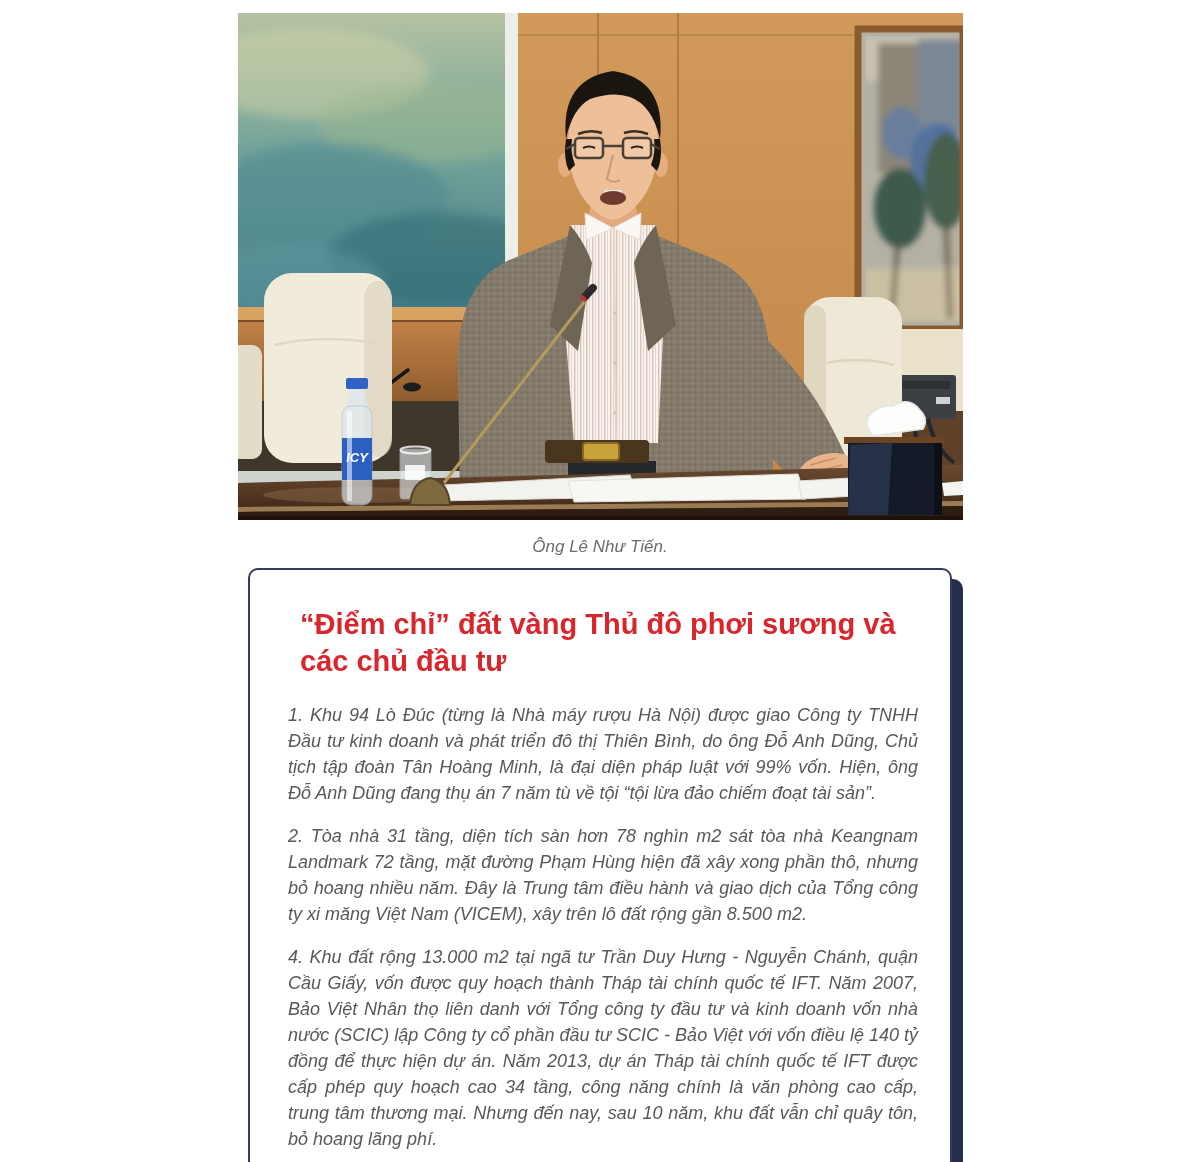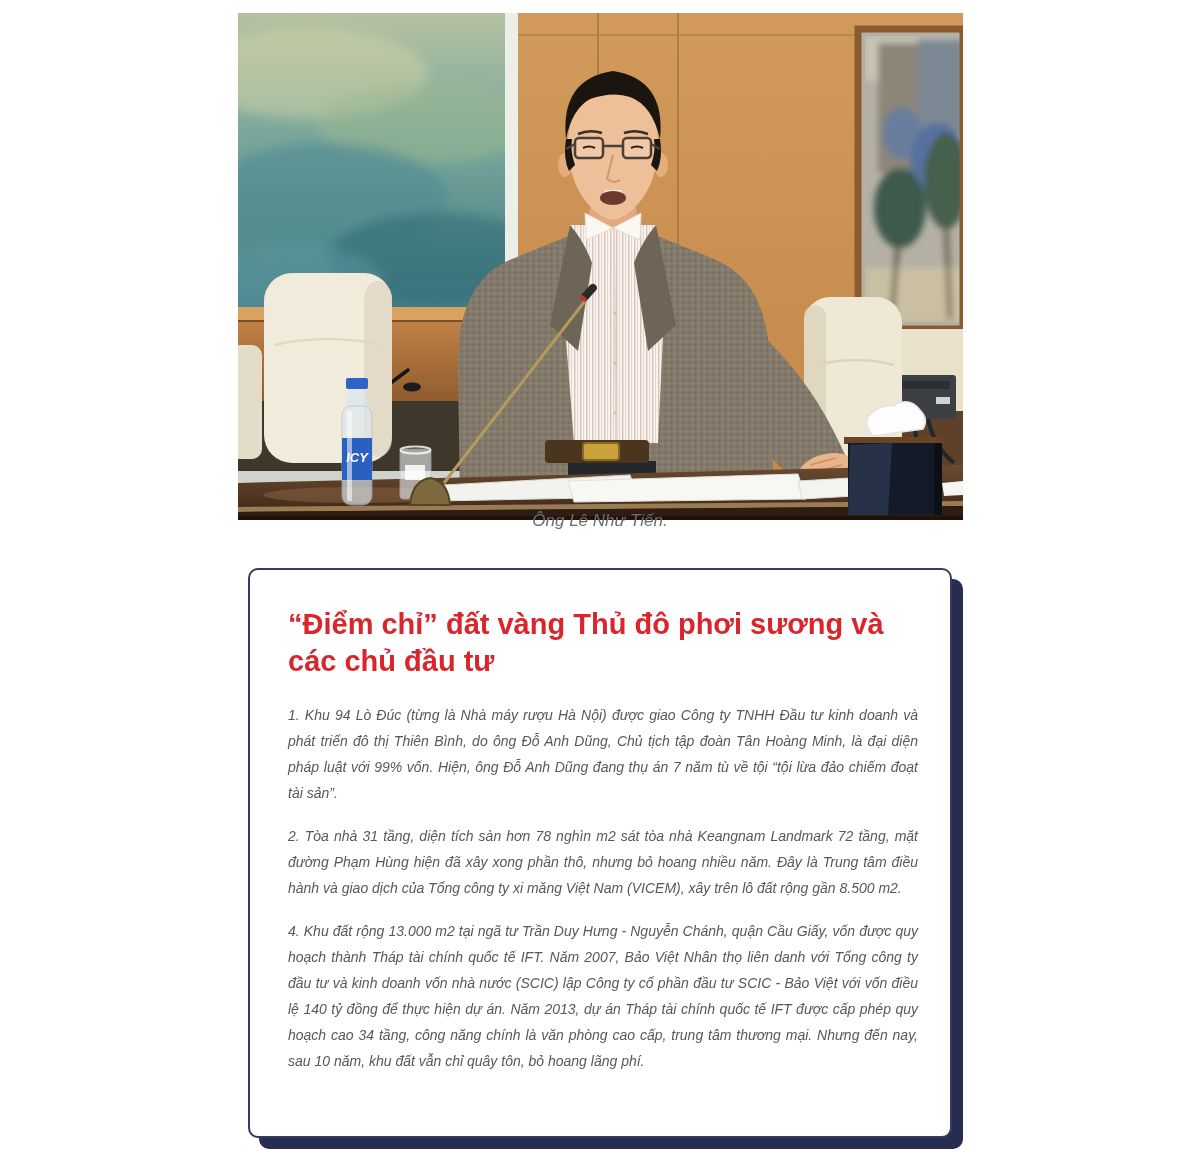--- a/index.html
+++ b/index.html
@@ -18,44 +18,44 @@
   }
   .page{position:relative;width:1200px;height:1162px;overflow:hidden;background:#fff;}
 
   .photo-wrap{
     position:absolute;left:238px;top:13px;width:725px;height:507px;
     overflow:hidden;background:#cfd3cd;
   }
   .photo-wrap svg{display:block;width:725px;height:507px;}
 
   .caption{
-    position:absolute;left:0;top:510px;width:1200px;
+    position:absolute;left:0;top:536px;width:1200px;
     text-align:center;font-style:italic;font-size:17px;line-height:22px;
     color:var(--caption-gray);
   }
 
   .card{
     position:absolute;left:248px;top:568px;width:704px;min-height:570px;
     background:#ffffff;
     border:2px solid var(--card-border);
     border-radius:10px;
     box-shadow:11px 11px 0 0 var(--card-shadow);
     padding:36px 24px 30px 38px;
   }
   .card-title{
-    margin:0 0 22px 0;
+    margin:0 0 22px 12px;
     color:var(--title-red);
     font-size:29px;line-height:37px;font-weight:bold;
     letter-spacing:0;
   }
   .card-paragraph{
     margin:0 8px 17px 0;
     color:var(--body-gray);
     font-style:italic;
-    font-size:14px;line-height:26px;
+    font-size:18px;line-height:26px;
     text-align:justify;
   }
   .card-paragraph:last-child{margin-bottom:0;}
 </style>
 </head>
 <body>
 
 <div class="page">
 
   <div class="photo-wrap">

